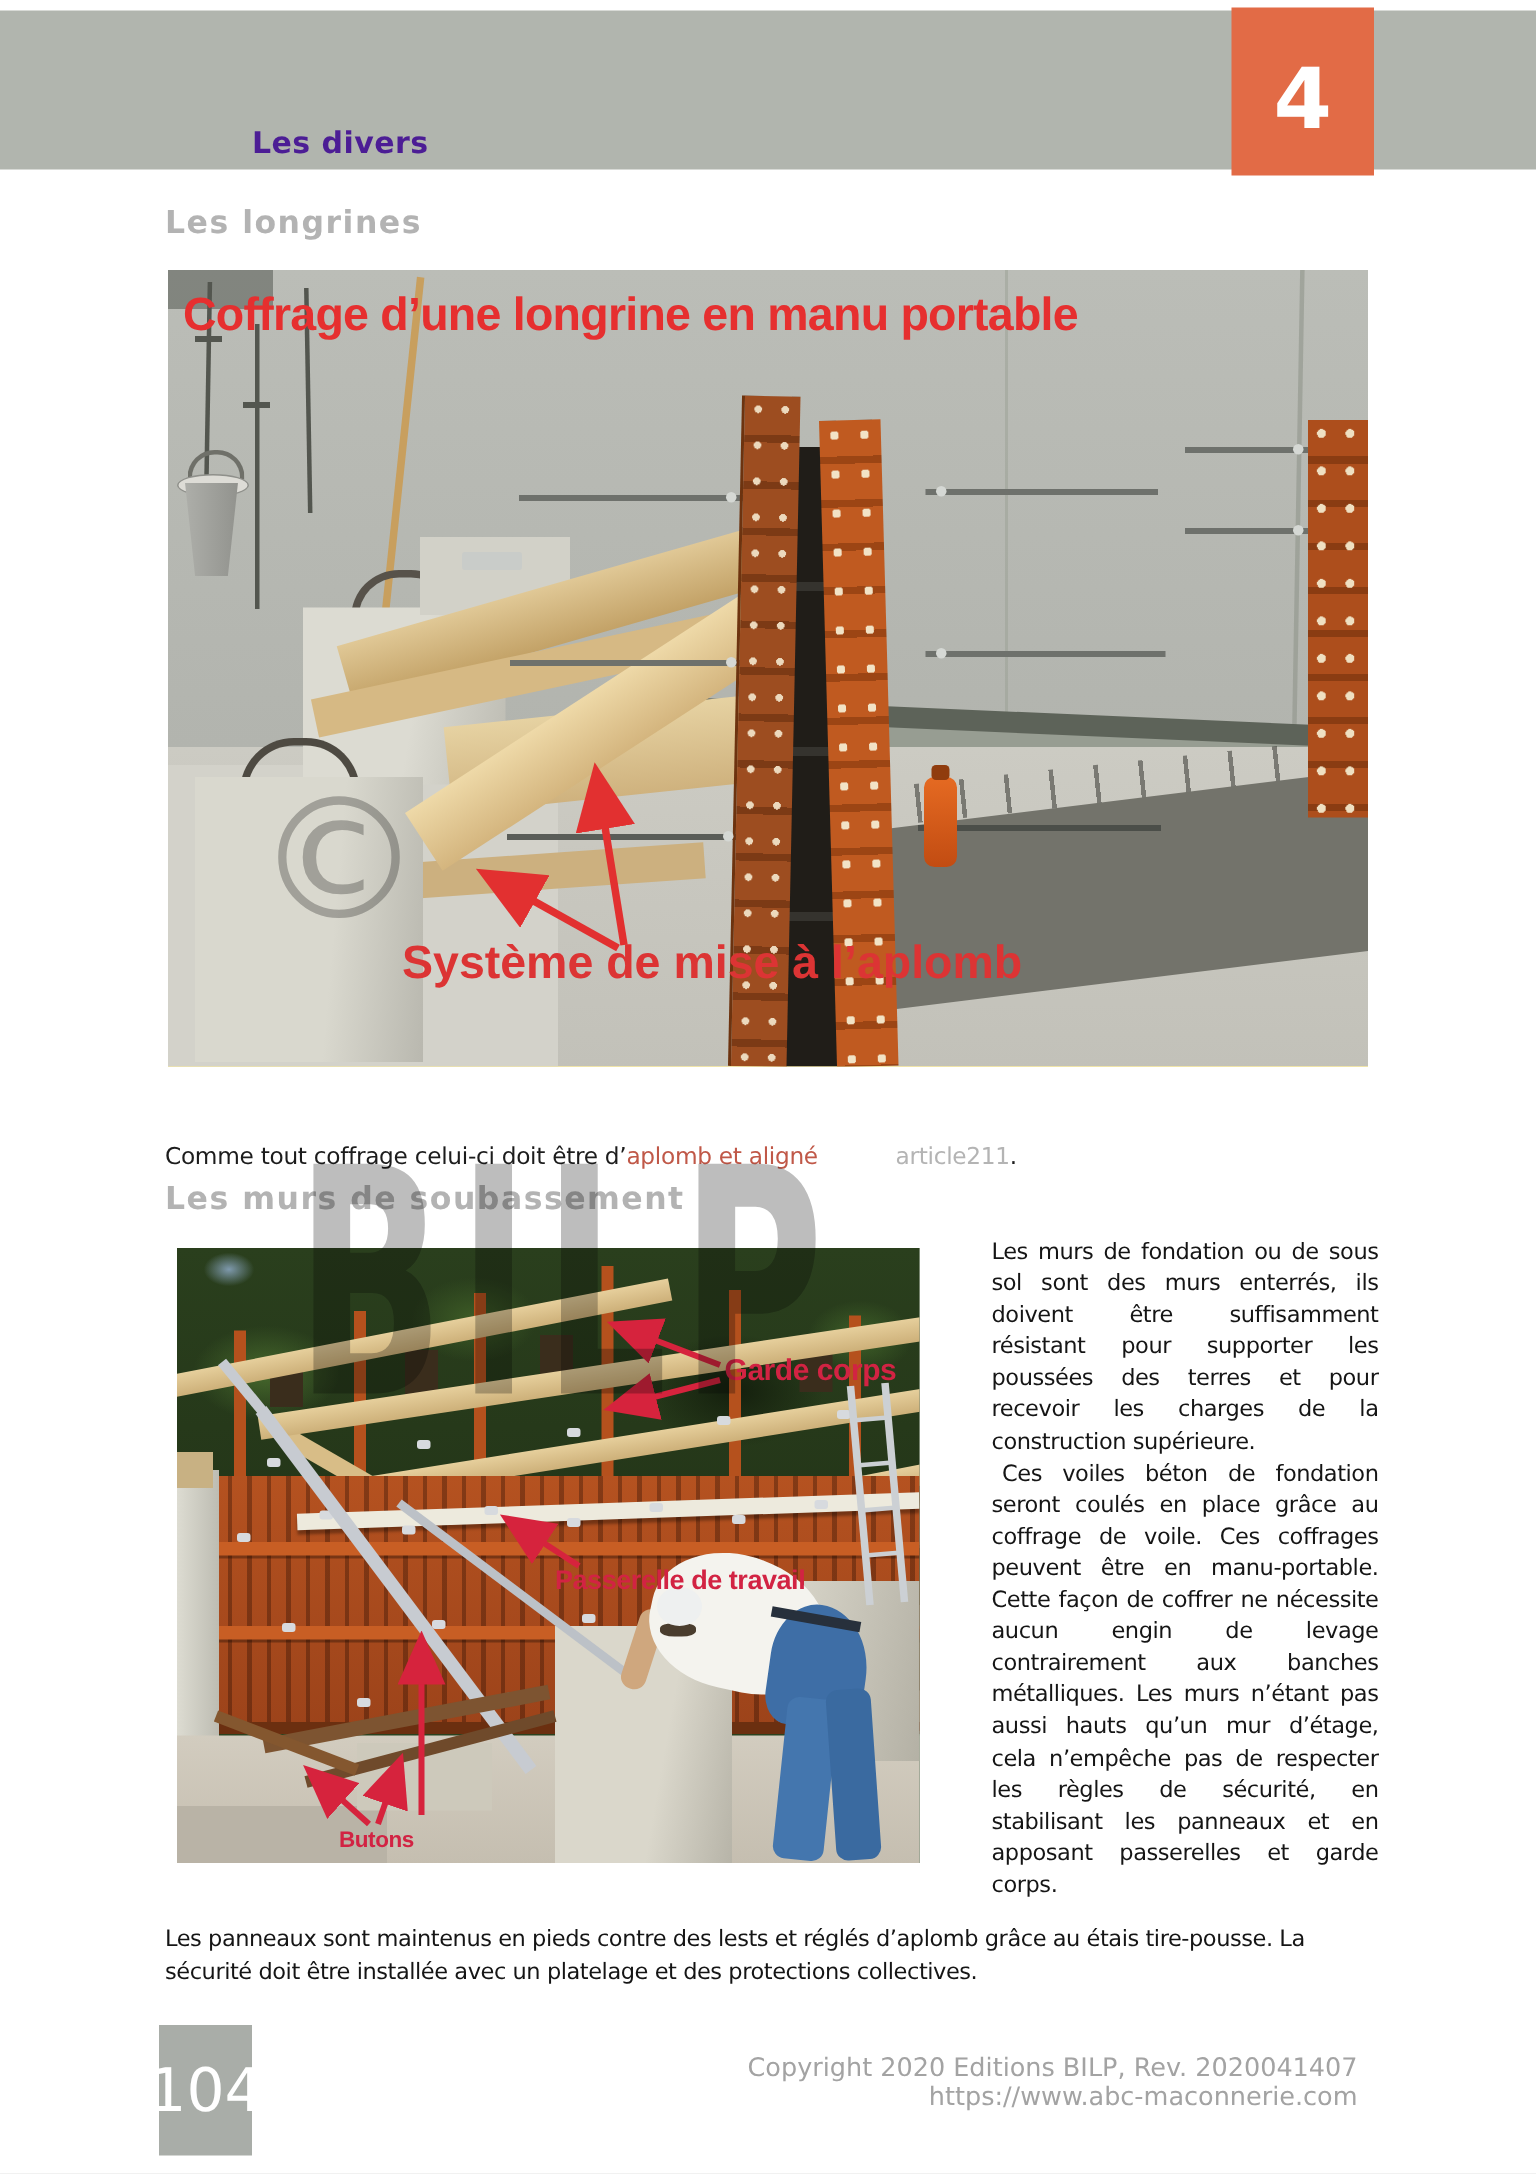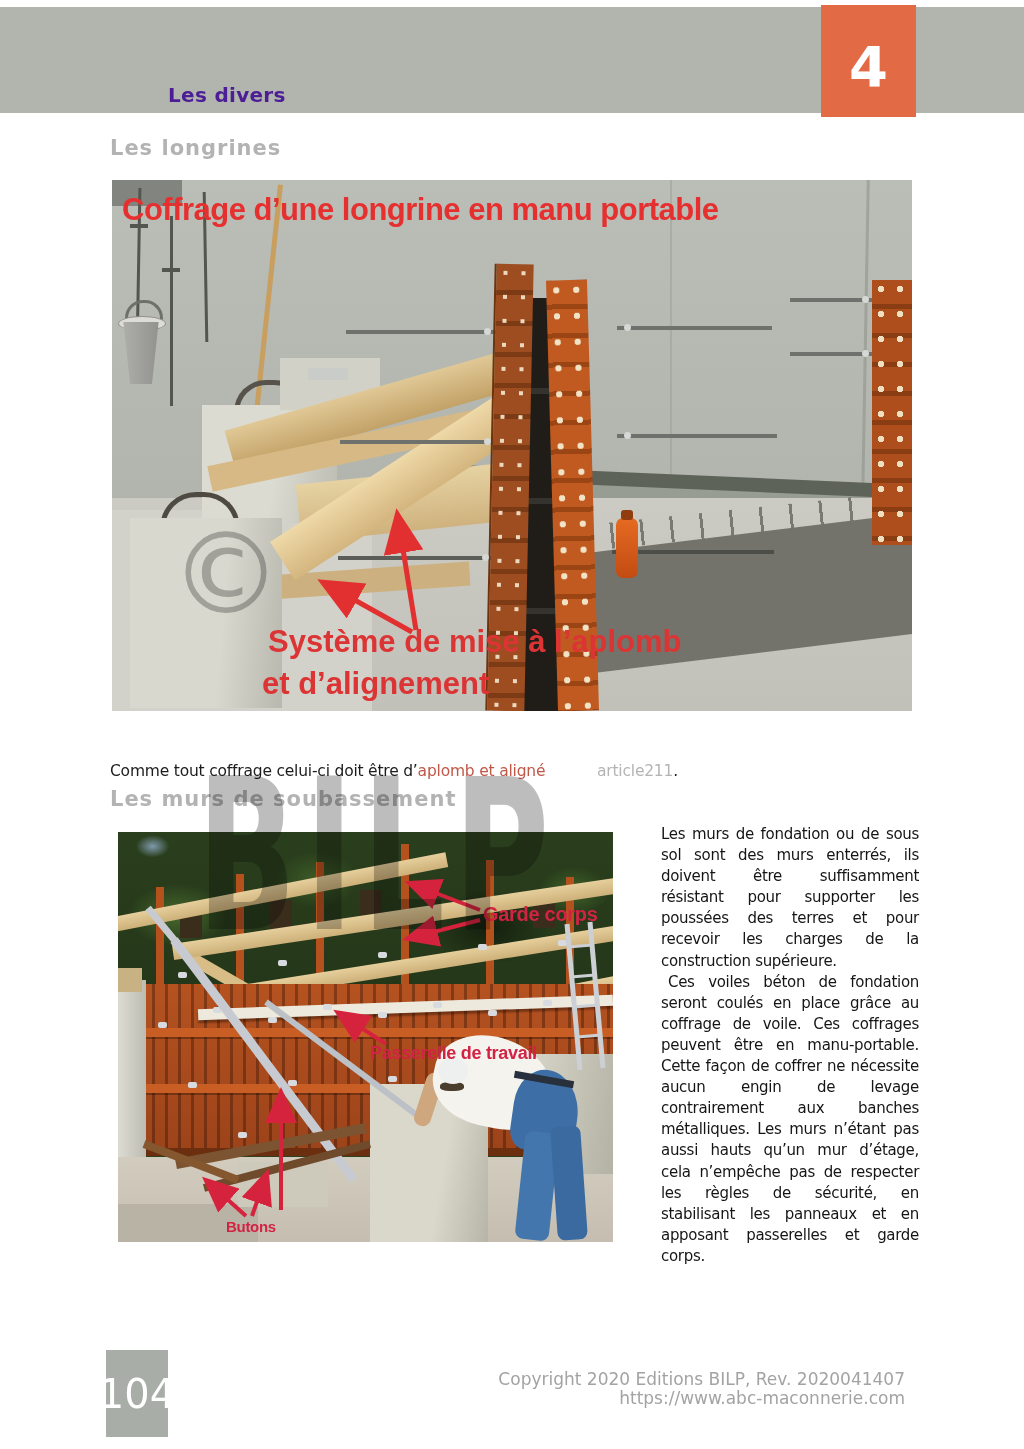--- a/index.html
+++ b/index.html
@@ -241,21 +241,20 @@
       <defs>
         <marker id="ah1" markerWidth="9" markerHeight="8" refX="7" refY="4" orient="auto">
           <path d="M0,0 L9,4 L0,8 z" fill="#e23030"></path>
         </marker>
       </defs>
       <line x1="300" y1="452" x2="214" y2="404" stroke="#e23030" stroke-width="5" marker-end="url(#ah1)"></line>
       <line x1="304" y1="450" x2="286" y2="338" stroke="#e23030" stroke-width="5" marker-end="url(#ah1)"></line>
     </svg>
     <div class="p1-title">Coffrage d’une longrine en manu portable</div>
     <div class="p1-lab1">Système de mise à l’aplomb</div>
-    <div class="p1-lab2">et d’alignement</div>
   </div>
 
   <p class="caption"><span>Comme tout coffrage celui-ci doit être d’</span><span class="cap-red">aplomb et aligné</span><span class="cap-gray"> article211</span><span>.</span></p>
 
   <div class="h-sec" id="h-soubassement">Les murs de soubassement</div>
 
   <div class="p2">
     <div class="p2-foliage"></div>
     <div class="p2-foliageR"></div>
     <div class="cap-wood p2-c1"></div>
@@ -324,20 +323,21 @@
     <div class="p2lab p2-labG">Garde corps</div>
     <div class="p2lab p2-labP">Passerelle de travail</div>
     <div class="p2lab p2-labB">Butons</div>
   </div>
 
   <div class="col">
     <p>Les murs de fondation ou de sous sol sont des murs enterrés, ils doivent être suffisamment résistant pour supporter les poussées des terres et pour recevoir les charges de la construction supérieure.</p>
     <p>Ces voiles béton de fondation seront coulés en place grâce au coffrage de voile. Ces coffrages peuvent être en manu-portable. Cette façon de coffrer ne nécessite aucun engin de levage contrairement aux banches métalliques. Les murs n’étant pas aussi hauts qu’un mur d’étage, cela n’empêche pas de respecter les règles de sécurité, en stabilisant les panneaux et en apposant passerelles et garde corps.</p>
   </div>
 
+  <p class="bottom-para">Les panneaux sont maintenus en pieds contre des lests et réglés d’aplomb grâce au étais tire-pousse. La sécurité doit être installée avec un platelage et des protections collectives.</p>
 
   <div class="wm wm-c">©</div>
   <div class="wm wm-2">BILP</div>
 
   <div class="pagenum">
     <span>104</span>
   </div>
   <div class="copyright">
     <span>Copyright 2020 Editions BILP, Rev. 2020041407</span>
     <span class="url">https://www.abc-maconnerie.com</span>

